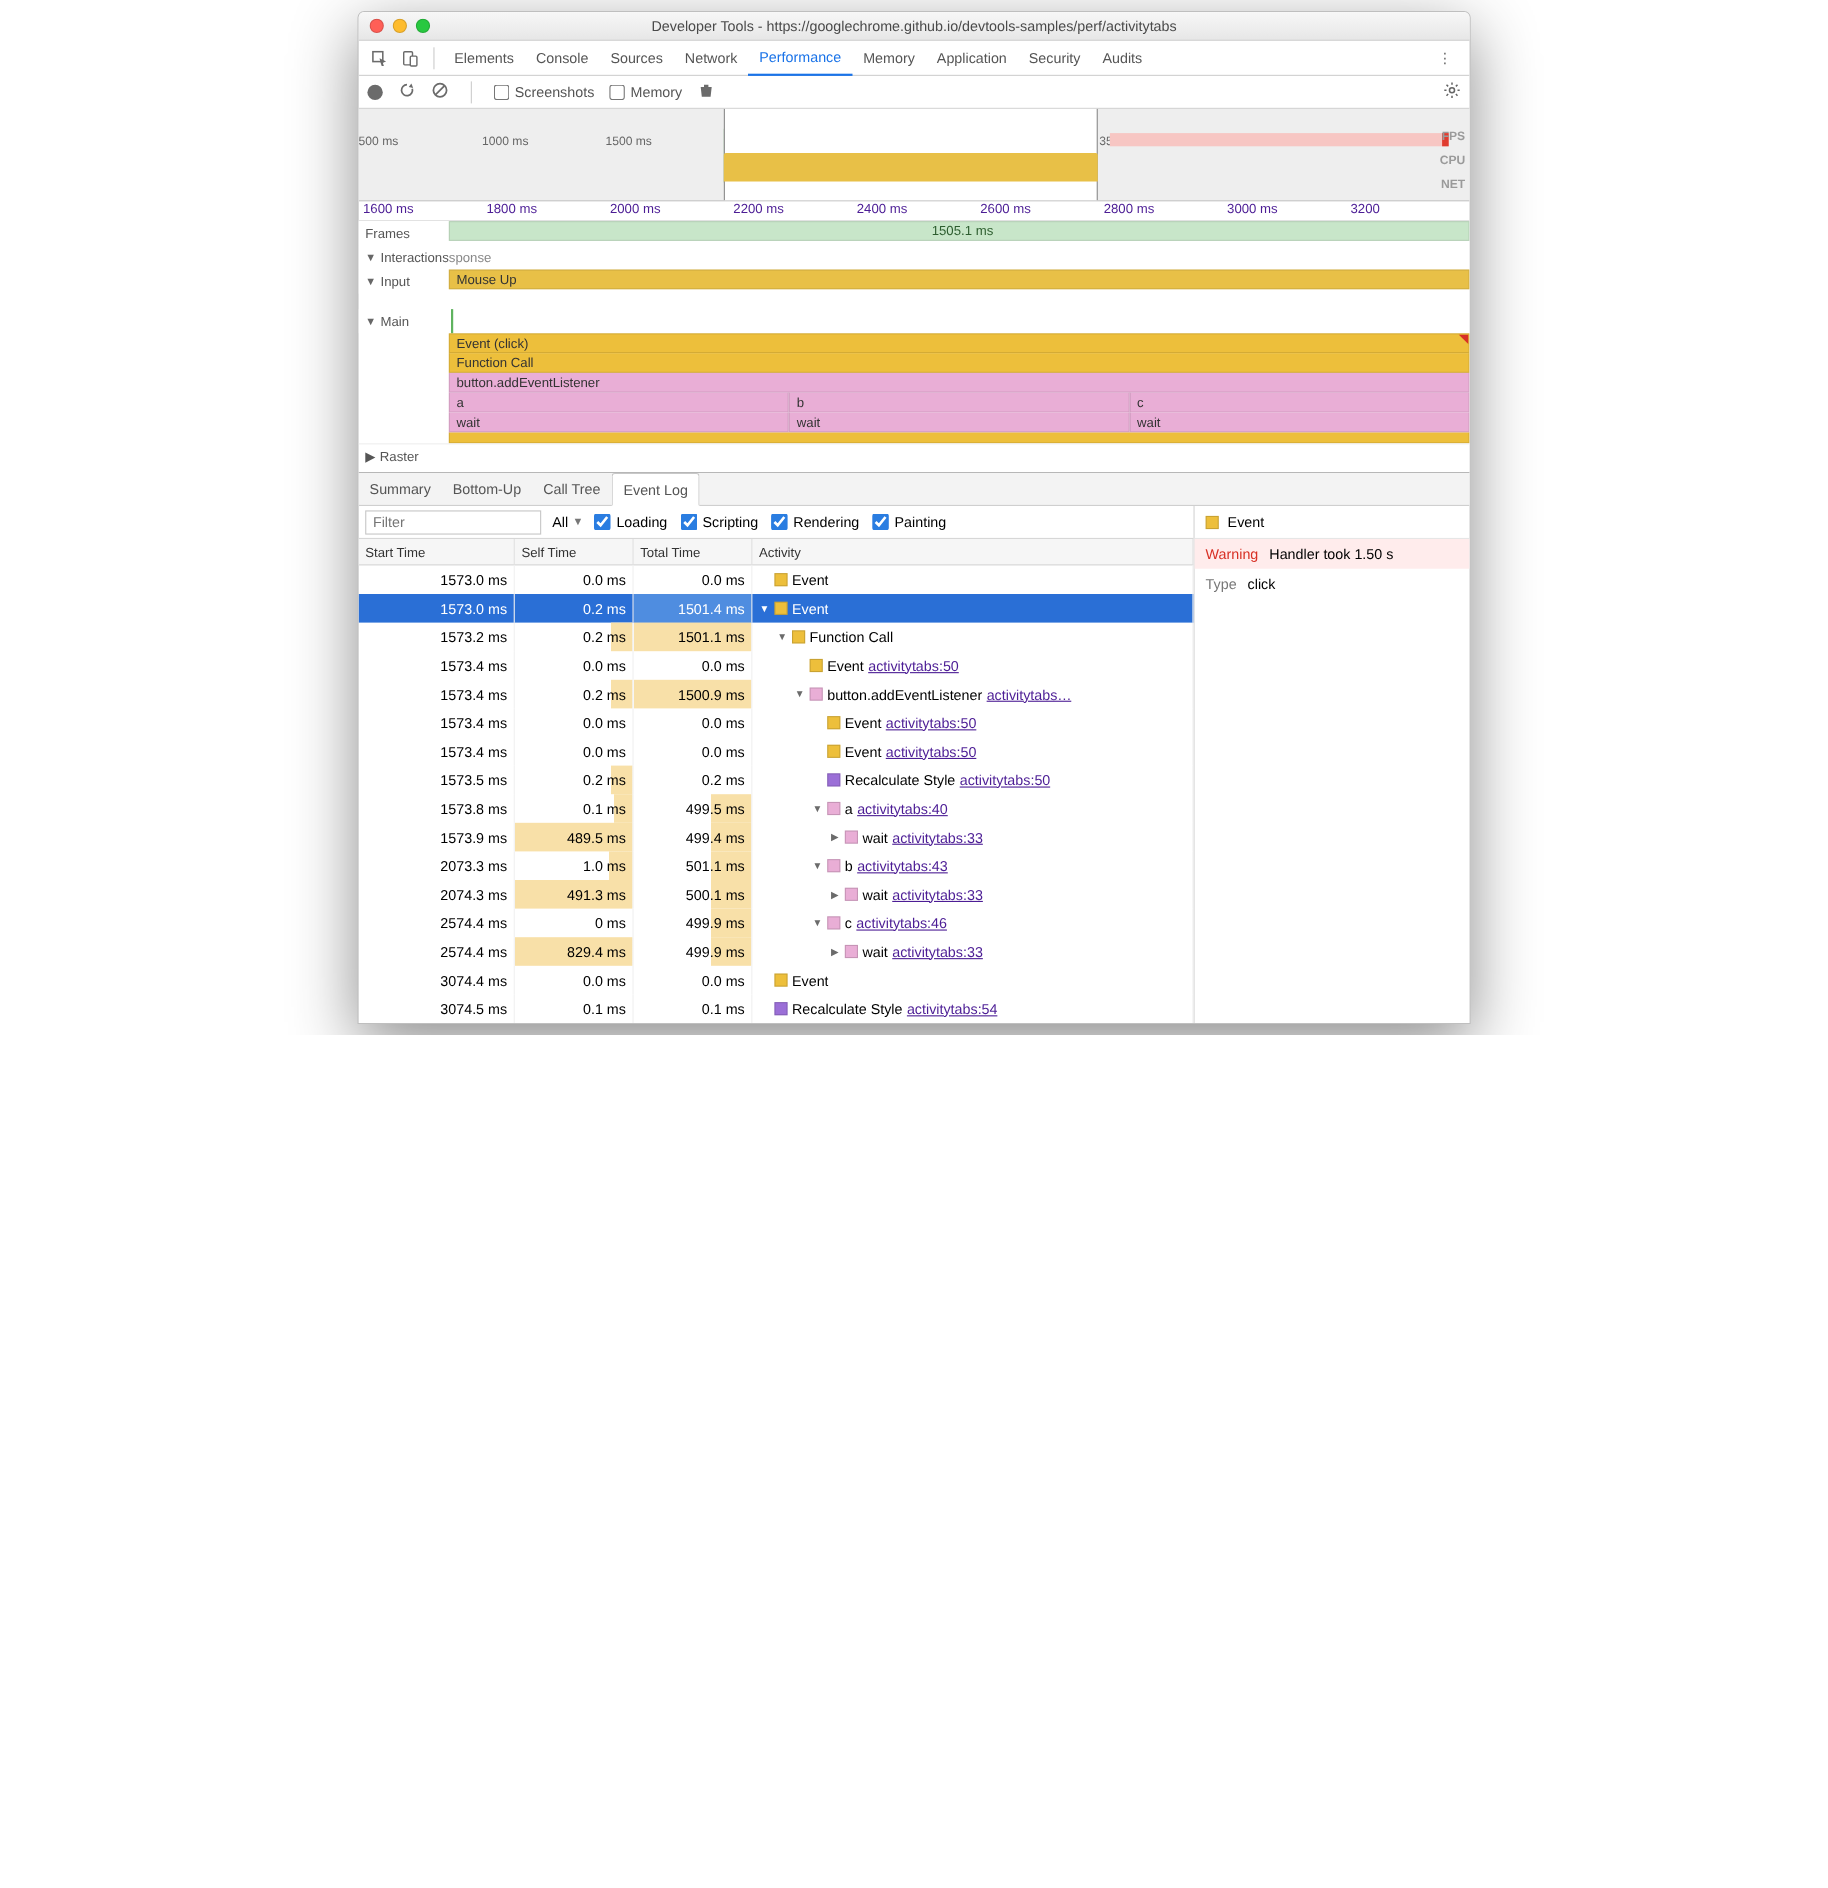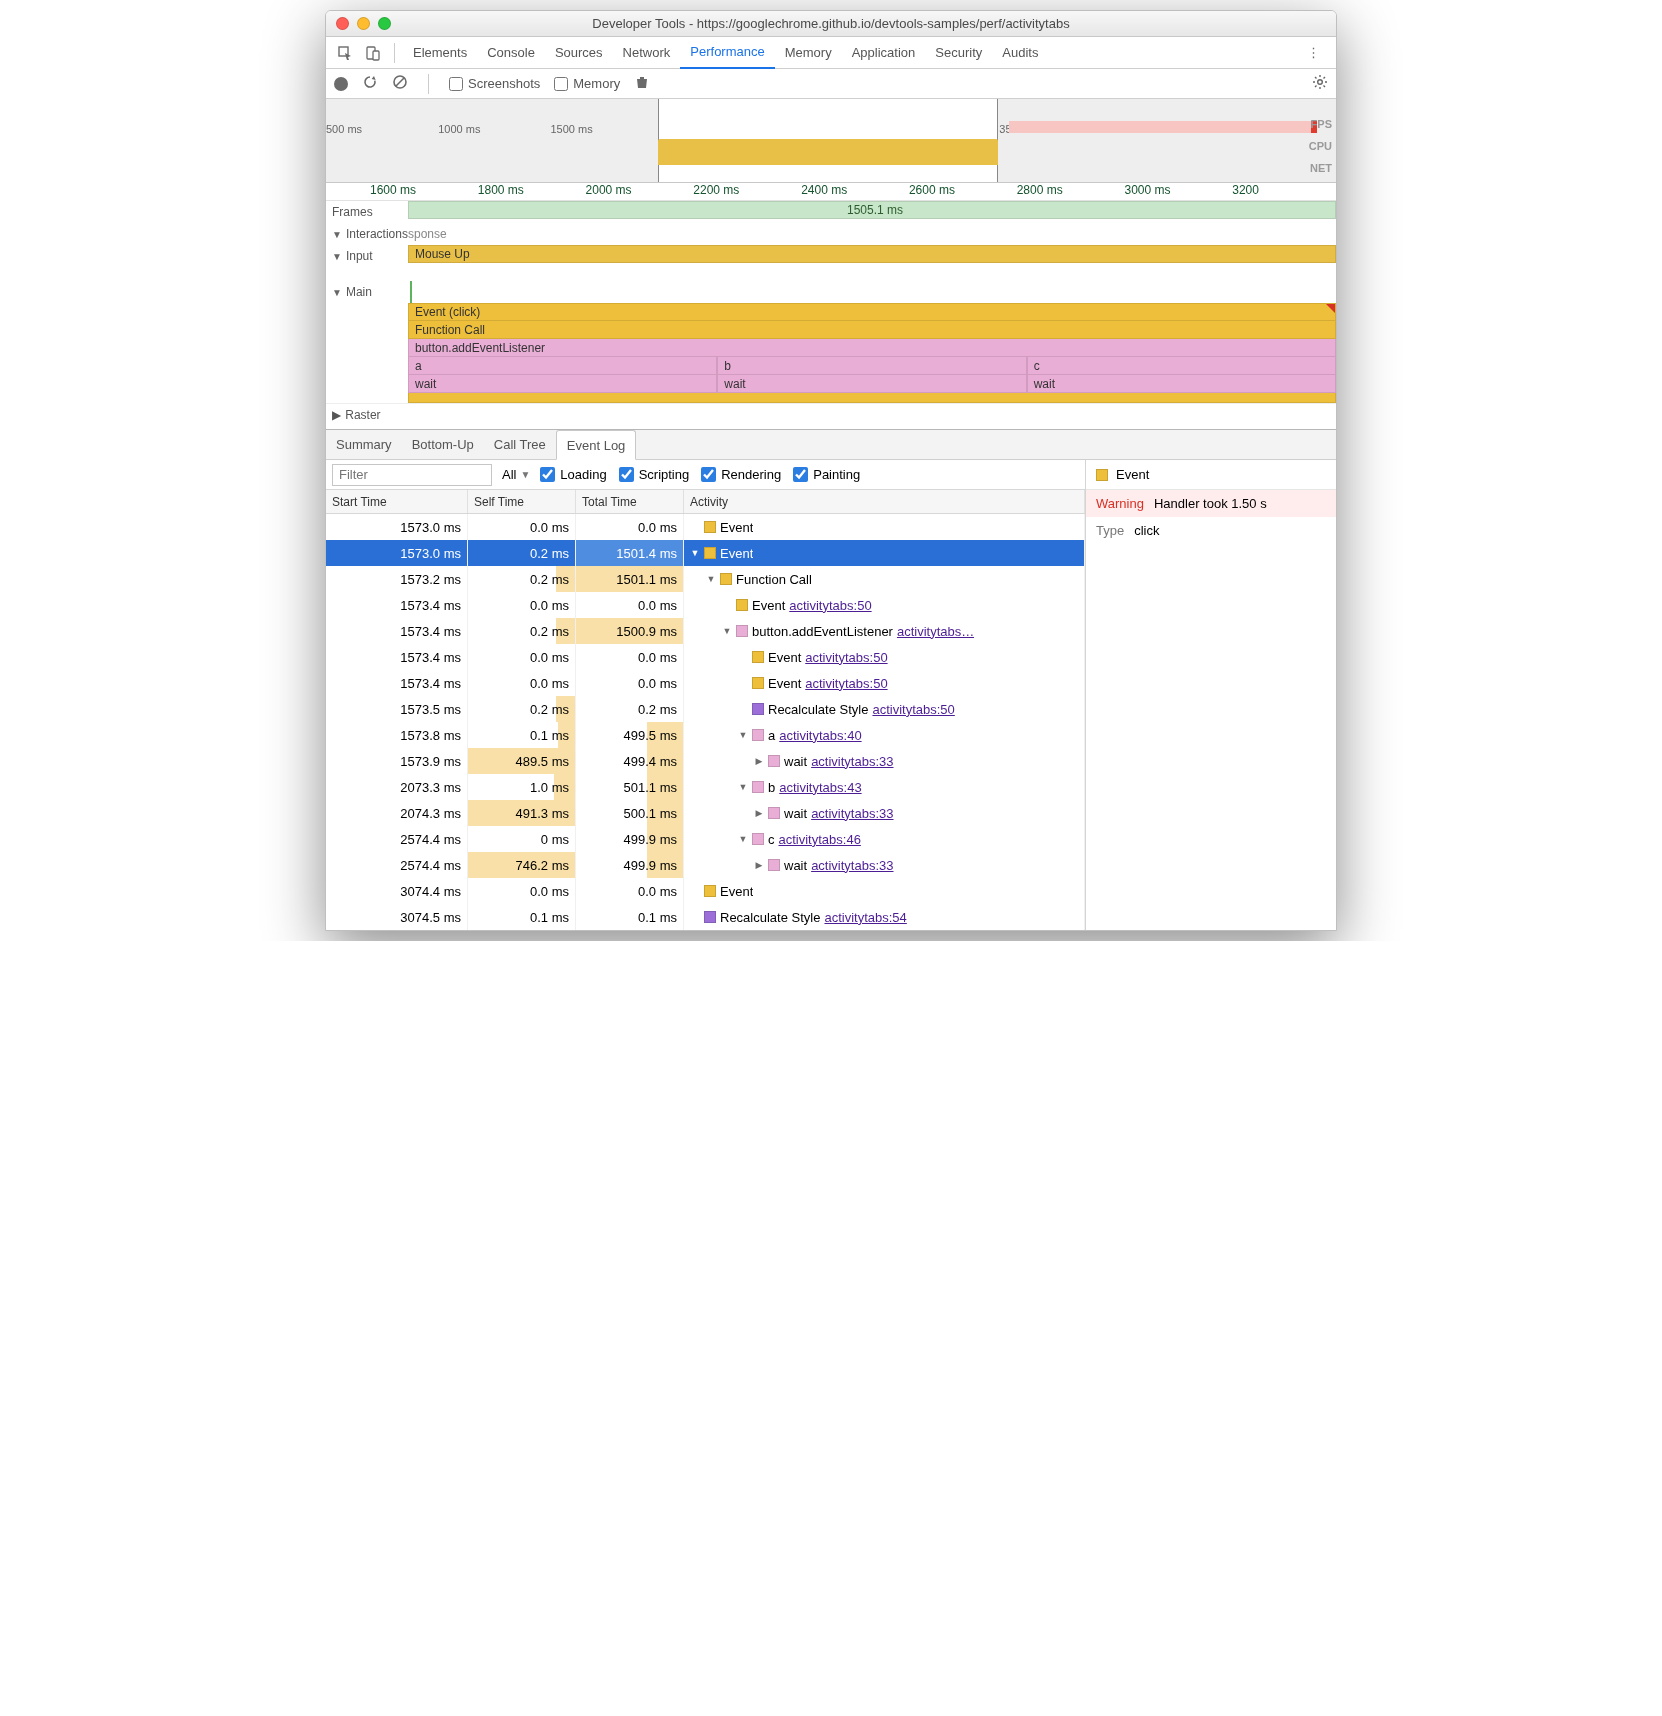--- a/index.html
+++ b/index.html
@@ -35,21 +35,21 @@
   .ov-ticks { display:flex; height:16px; }
   .ov-ticks span { flex:1; text-align:left; padding-right:4px;margin-top:24px; }
   .ov-selection { position:absolute; left:332px; width:340px; top:0; bottom:0; background:#fff; border-left:1px solid #888; border-right:1px solid #888; }
   .ov-lanes { position:absolute; right:4px; top:14px; font-size:11px; color:#9a9a9a; text-align:right; line-height:22px; font-weight:bold; }
   .ov-cpu { position:absolute; left:332px; width:340px; top:40px; height:26px; background:#e8c047; border-radius:2px 2px 0 0; }
   .ov-fps { position:absolute; left:350px; width:308px; top:22px; height:12px; background:#f7c6c3; }
   .ov-fps-red { position:absolute; right:0; top:0; width:6px; height:12px; background:#e03b2f; }
   .ov-green-line { position:absolute; left:332px; width:0; top:18px; bottom:16px; border-left:2px solid #5fb35f; }
 
   
-  .ruler { display:flex; height:18px; font-size:12px; color:#14532d; border-bottom:1px solid #e2e2e2;padding-left:40px; }
+  .ruler { display:flex; height:18px; font-size:12px; color:#4c1d95; border-bottom:1px solid #e2e2e2; }
   .ruler span { flex:1; padding-left:4px; }
 
   
   .tracks { font-size:13px; color:#333; background:#fff; padding-bottom:4px; position:relative; }
   .track-row { display:flex; align-items:stretch; height:22px; }
   .track-label { width:82px; padding-left:6px; display:flex; align-items:center; color:#555; background:#fff; font-size:12px; }
   .track-label .tri { margin-right:4px; font-size:10px; color:#676767; }
   .track-body { flex:1; display:flex; }
   .bar { height:18px; display:flex; align-items:center; padding-left:6px; font-size:12px; border:1px solid rgba(0,0,0,.1); white-space:nowrap; overflow:hidden; }
   .frame-bar { background:#c8e6c9; flex:1; justify-content:center; color:#2d5d2f; }
@@ -554,21 +554,21 @@
                   <span class="tri2">▼</span>
                   <span class="swatch sw-p"></span>
                   <span>c</span>
                   <a class="link">activitytabs:46</a>
                 </div>
               </div>
             </div>
             <div class="trow">
               <div class="c-start num">2574.4 ms</div>
               <div class="c-self num heat" style="position: relative; background: linear-gradient(to left, rgb(248, 224, 168) 100%, transparent 100%);">
-                <span>746.2 ms</span>
+                <span>829.4 ms</span>
               </div>
               <div class="c-total num" style="background: linear-gradient(to left, rgb(248, 224, 168) 34%, transparent 34%);">
                 <span>499.9 ms</span>
               </div>
               <div class="c-act">
                 <div class="act-cell" style="padding-left: 64px;">
                   <span class="tri2">▶</span>
                   <span class="swatch sw-p"></span>
                   <span>wait</span>
                   <a class="link">activitytabs:33</a>

